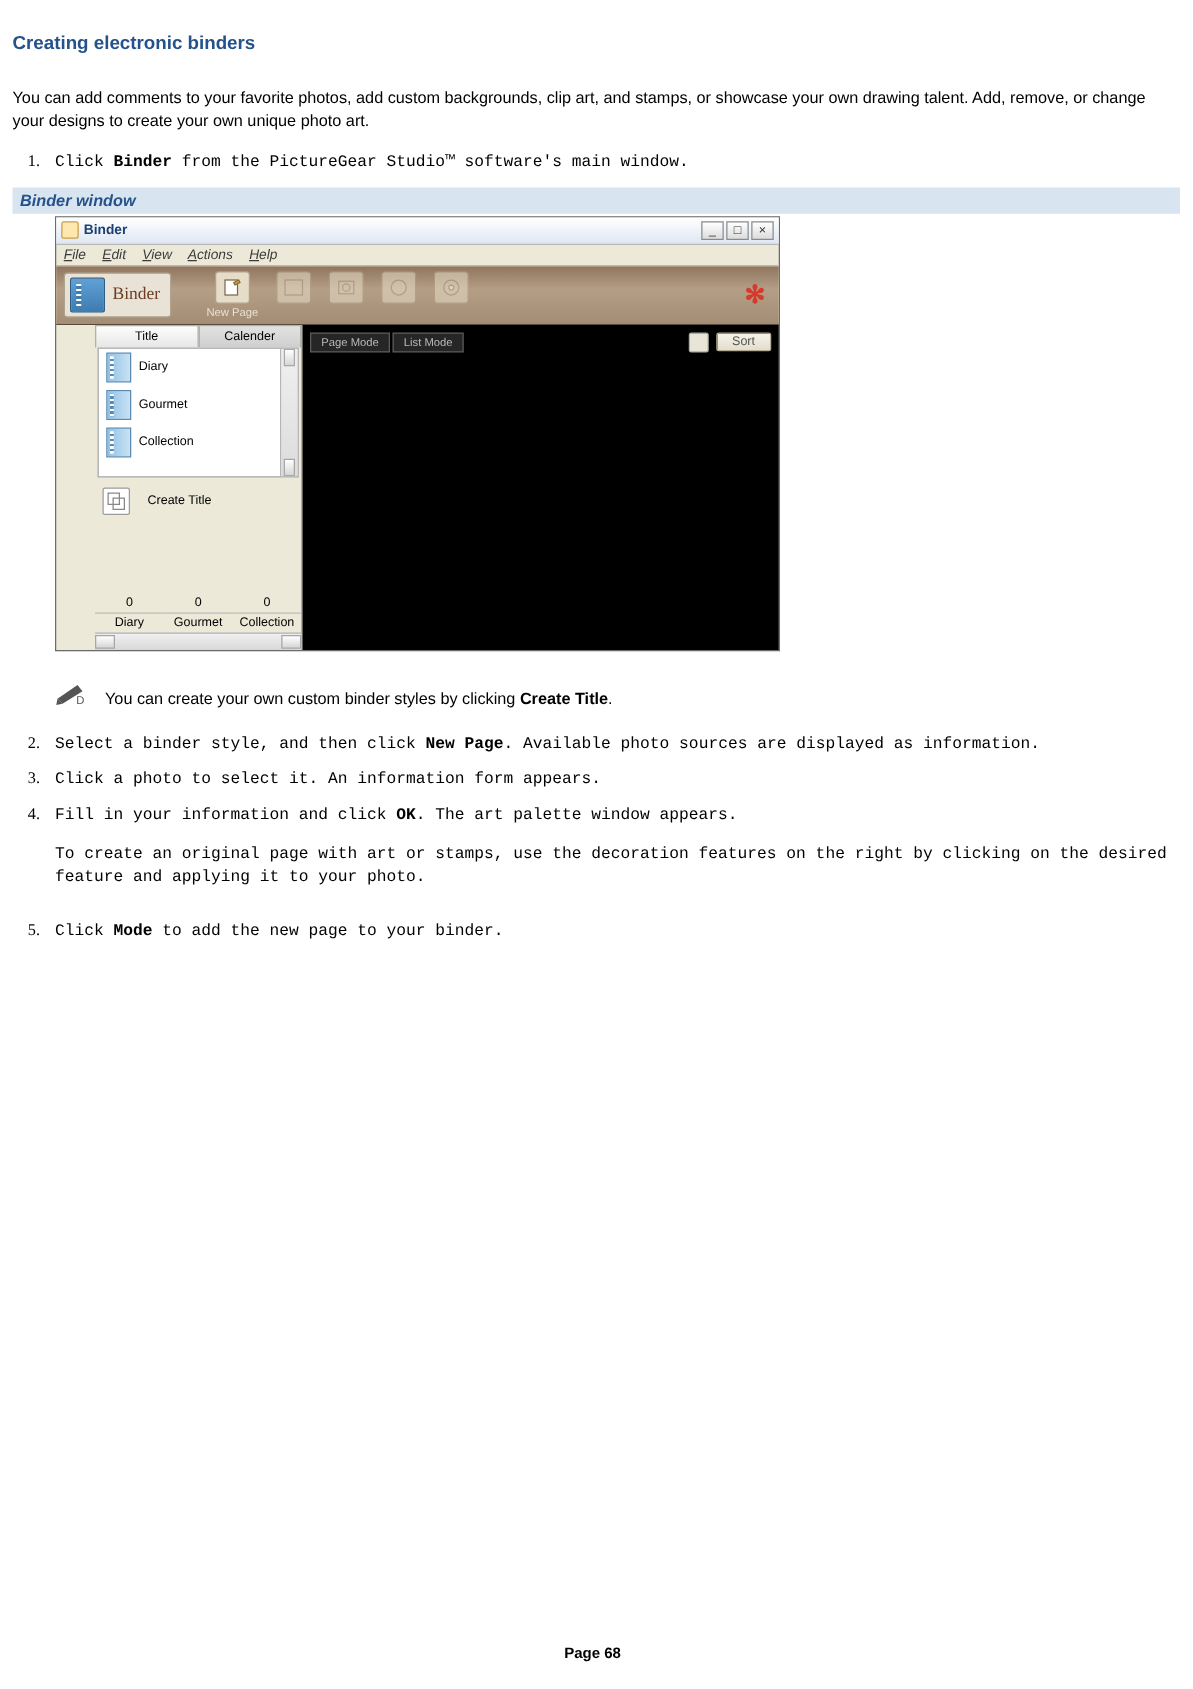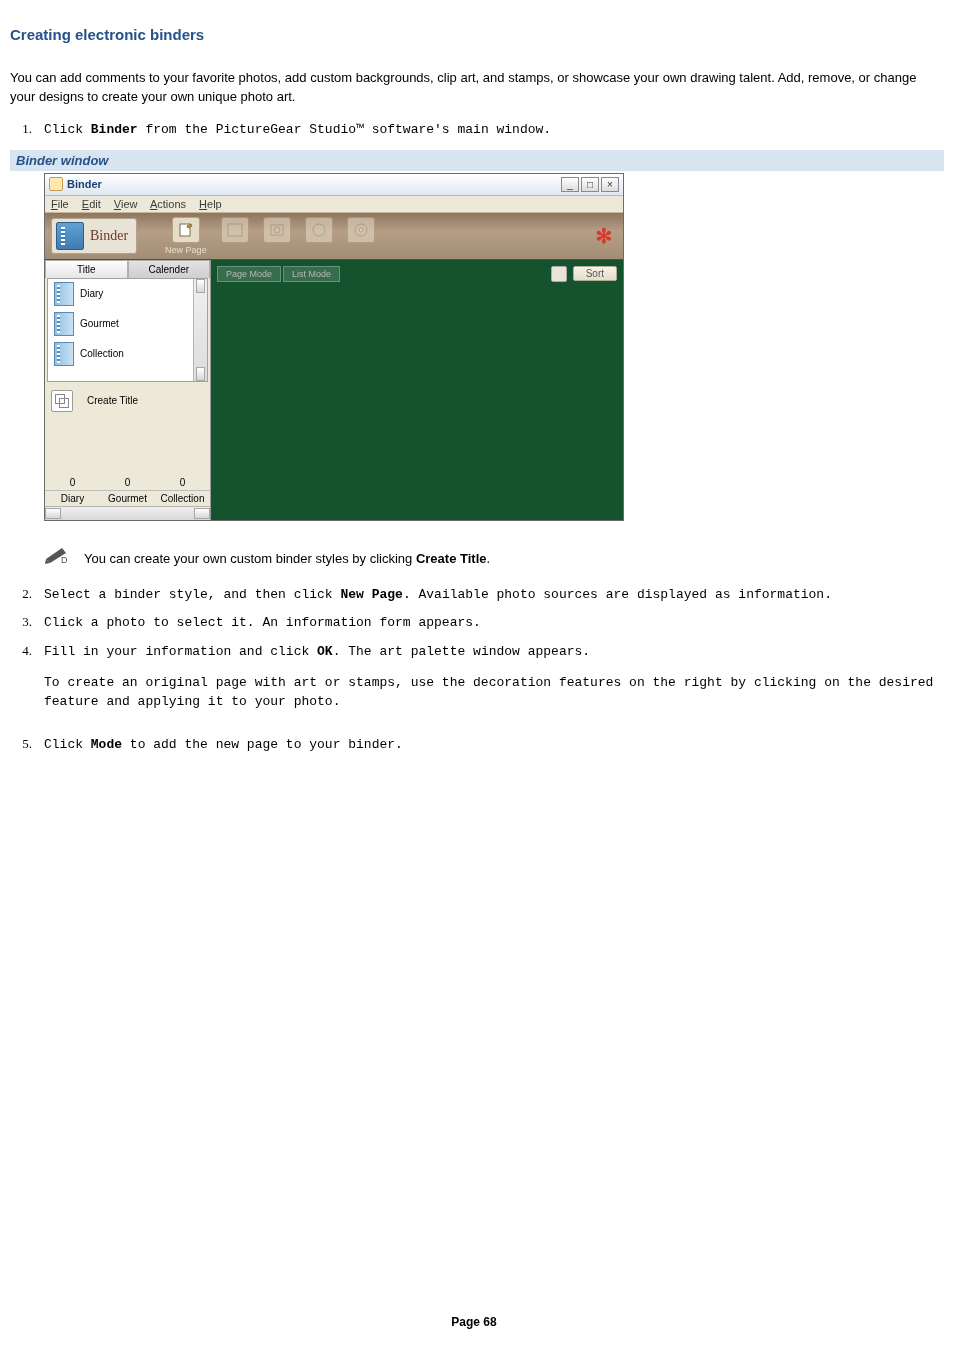--- a/index.html
+++ b/index.html
@@ -49,21 +49,21 @@
     height: 22px;
     background: linear-gradient(#ffffff,#dfe7f3);
     border-bottom: 1px solid #b8b8b8;
     padding: 0 4px;
   }
   .bw-title .app-icon { width: 14px; height: 14px; border:1px solid #c8a048; background:#ffe7b0; border-radius:2px; margin-right:4px; }
   .bw-title .app-name { color:#1b3f73; font-weight:bold; }
   .win-ctrls { margin-left:auto; display:flex; gap:2px; }
   .win-ctrls span { width:18px; height:15px; border:1px solid #8a8a8a; background:linear-gradient(#fff,#dcdcdc); font-size:10px; line-height:13px; text-align:center; color:#333; }
 
-  .bw-menu { padding: 2px 6px; color:#3b3b3b; }
+  .bw-menu { padding: 2px 6px; color:#3b3b3b;font-style:italic; }
   .bw-menu span { margin-right:10px; }
   .bw-menu u { text-decoration: underline; }
 
   .bw-toolbar {
     display:flex; align-items:center;
     height:48px;
     background: linear-gradient(#8f755e,#b59e86 40%,#a48d75);
     border-top:1px solid #c6b59f;
     border-bottom:1px solid #5a4a3a;
     padding:0 6px;
@@ -72,21 +72,21 @@
   .binder-ic { width:28px; height:28px; background:linear-gradient(#5fa1d6,#3f7cb0); border:1px solid #2e5e88; border-radius:2px; margin-right:6px; position:relative; }
   .binder-ic:before { content:""; position:absolute; left:4px; top:4px; bottom:4px; width:4px; background:repeating-linear-gradient(#fff 0 2px,#3f7cb0 2px 4px); }
   .tb-left span { color:#6b3d20; font-family:Georgia,serif; font-size:14px; }
   .tb-btns { display:flex; gap:14px; margin-left:28px; }
   .tb-btn { display:flex; flex-direction:column; align-items:center; }
   .tb-ic { width:28px; height:26px; border:1px solid #b4a288; border-radius:3px; background:#e6ddc9; display:flex; align-items:center; justify-content:center; }
   .tb-ic.dim { opacity:.55; }
   .tb-btn label { font-size:9px; color:#e8e0d1; margin-top:2px; }
   .tool-right { margin-left:auto; width:26px; height:26px; display:flex; align-items:center; justify-content:center; color:#d63a2c; font-size:20px; font-weight:bold; }
 
-  .bw-body { display:flex; height:260px; }
+  .bw-body { display:flex; height:260px;padding-left:31px; }
   .side { width:166px; border-right:1px solid #9b9b9b; display:flex; flex-direction:column; background:#ece9d8; }
   .tabs { display:flex; }
   .tab { flex:1; text-align:center; font-size:10px; padding:3px 0; border:1px solid #b0b0b0; border-bottom:none; background:linear-gradient(#fdfdfd,#e6e6e6); }
   .tab.inactive { background:linear-gradient(#e2e2e2,#cfcfcf); }
   .style-list { flex:0 0 auto; border:1px solid #a2a2a2; background:#fff; margin:0 2px; height:104px; overflow:hidden; position:relative; }
   .style-item { display:flex; align-items:center; padding:3px 6px; font-size:10px; }
   .notebook-ic { width:20px; height:24px; border:1px solid #5a8ab2; background:linear-gradient(90deg,#8fc1e6,#c9e2f3); margin-right:6px; position:relative; }
   .notebook-ic:before { content:""; position:absolute; left:2px; top:2px; bottom:2px; width:3px; background:repeating-linear-gradient(#fff 0 2px,#5a8ab2 2px 4px); }
   .scroll-stub { position:absolute; right:0; top:0; bottom:0; width:14px; background:linear-gradient(#f0f0f0,#dcdcdc); border-left:1px solid #b6b6b6; }
   .scroll-stub:before,.scroll-stub:after{content:"";position:absolute;left:2px;right:2px;height:12px;background:linear-gradient(#fff,#d6d6d6);border:1px solid #a7a7a7;}
@@ -98,21 +98,21 @@
   .create-ic:after{content:"";position:absolute;right:3px;bottom:3px;width:8px;height:8px;border:1px solid #888;}
 
   .counts { margin-top:auto; }
   .count-row { display:flex; }
   .count-cell { flex:1; text-align:center; font-size:10px; padding:2px 0; }
   .label-row .count-cell { border-top:1px solid #bcbcbc; }
   .hscroll { height:14px; background:linear-gradient(#f0f0f0,#d8d8d8); border-top:1px solid #b2b2b2; position:relative; }
   .hscroll:before,.hscroll:after{content:"";position:absolute;top:1px;bottom:1px;width:14px;background:linear-gradient(#fff,#d6d6d6);border:1px solid #a7a7a7;}
   .hscroll:before{left:0}.hscroll:after{right:0}
 
-  .main { flex:1; background:#14532d; position:relative; }
+  .main { flex:1; background:#000000; position:relative; }
   .mode-bar { position:absolute; top:6px; left:6px; right:6px; display:flex; align-items:center; }
   .mode-btn { font-size:9px; color:#b8b8b8; background:rgba(255,255,255,.15); border:1px solid rgba(255,255,255,.25); padding:2px 8px; margin-right:2px; }
   .mode-right { margin-left:auto; display:flex; align-items:center; gap:6px; }
   .zoom-ic { width:16px; height:16px; border:1px solid #aaa; border-radius:2px; background:#e8e4d7; }
   .sort-btn { font-size:10px; color:#555; background:linear-gradient(#f6f3e9,#e2ddcc); border:1px solid #b4ac95; padding:1px 12px; border-radius:2px; }
 
   
   .note { display:flex; align-items:flex-start; margin:8px 0 18px 34px; }
   .pencil { width:32px; flex:0 0 32px; margin-right:8px; }
   .pencil svg { width:28px; height:20px; }

